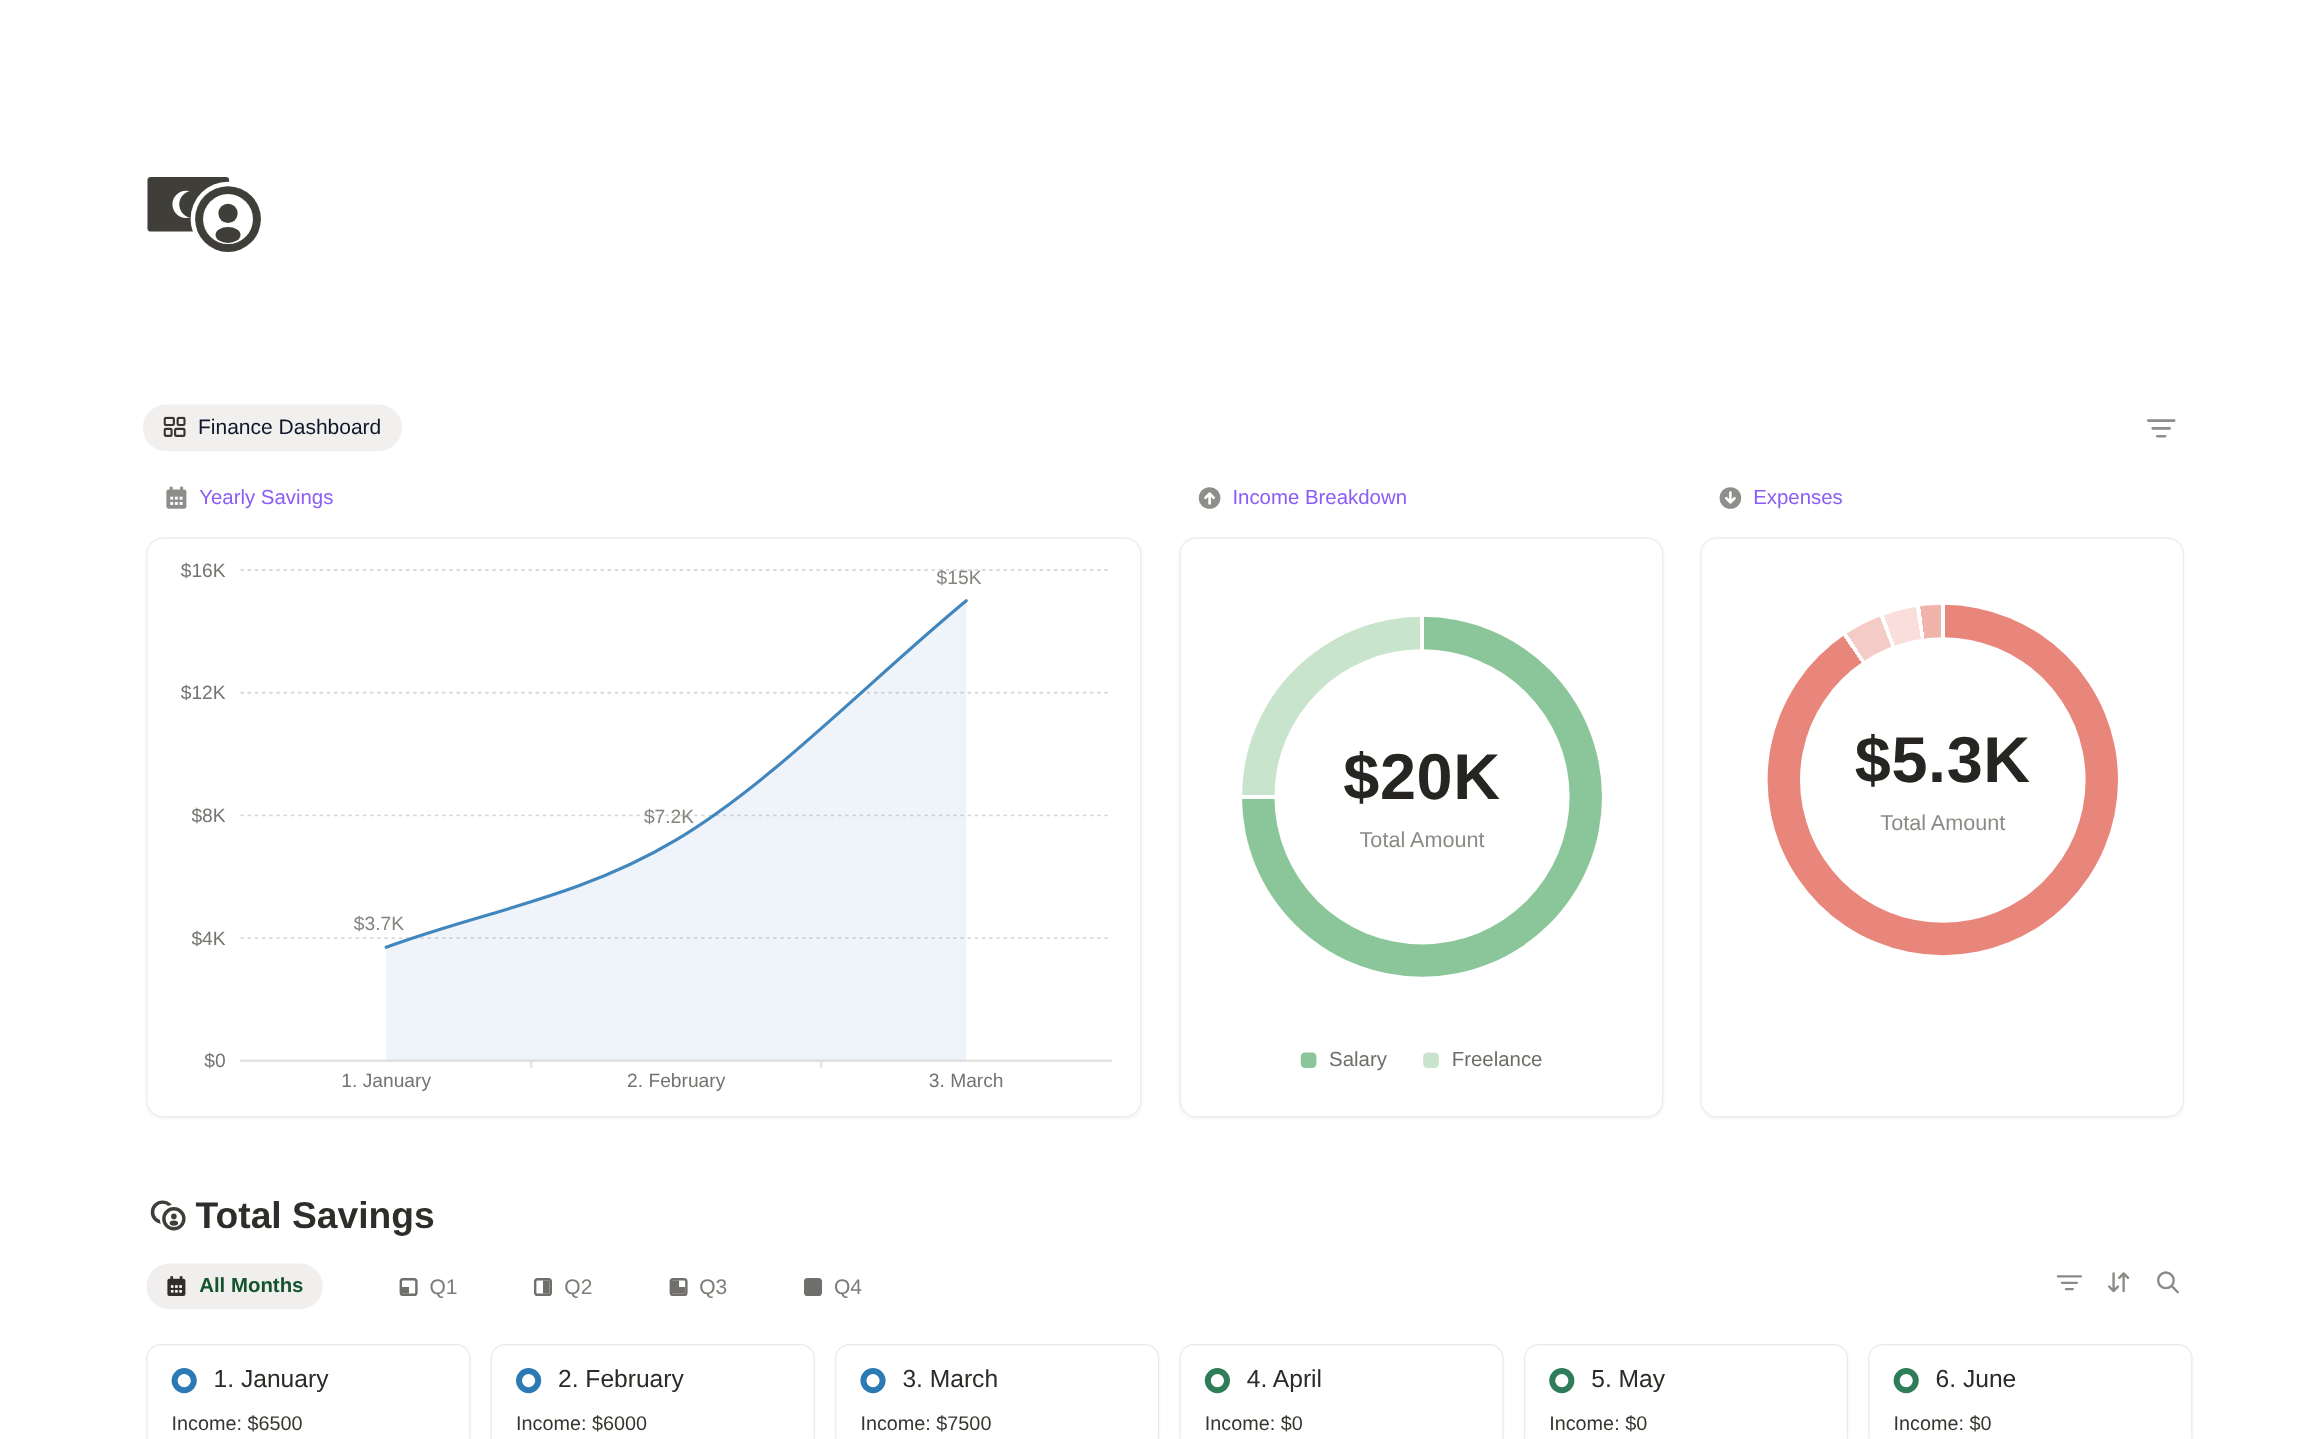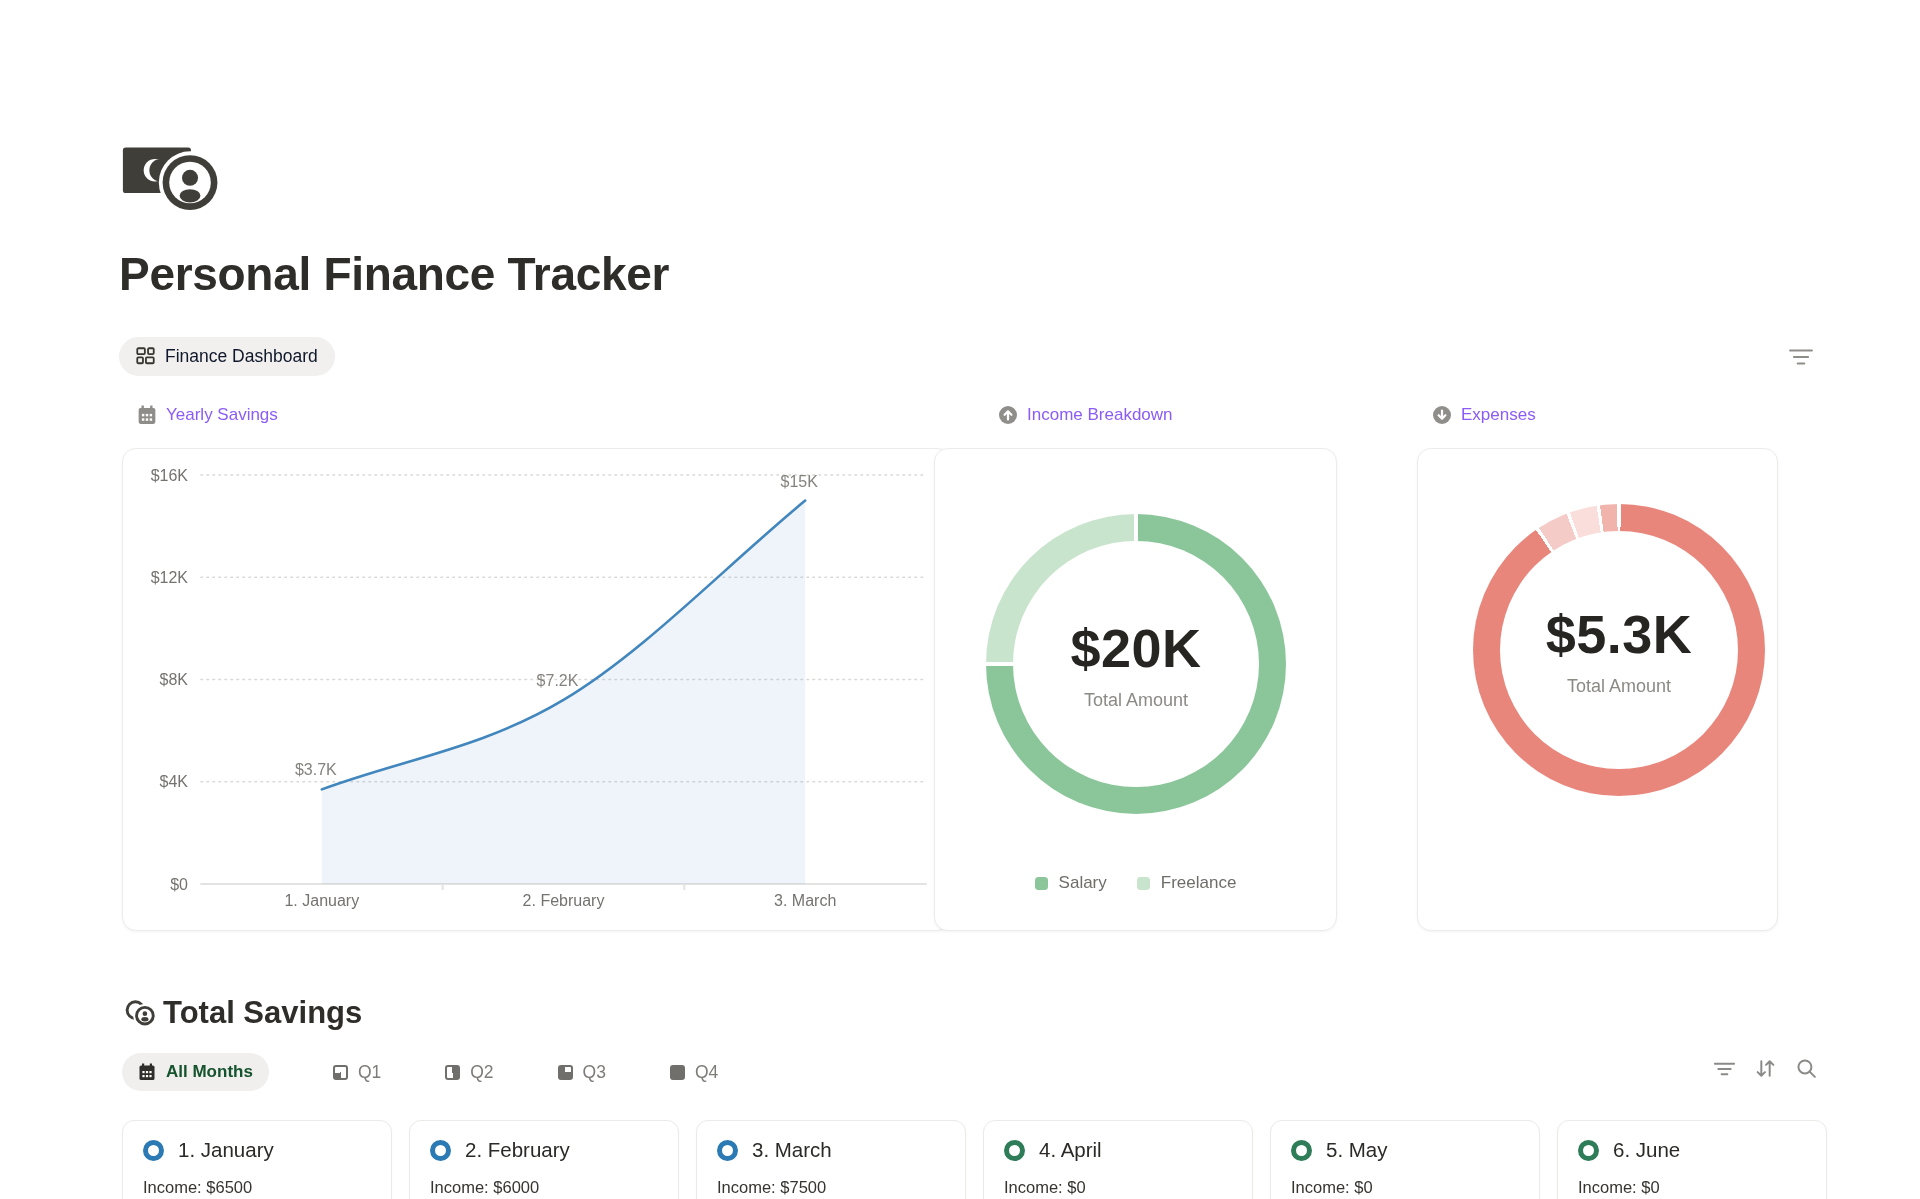--- a/index.html
+++ b/index.html
@@ -14,22 +14,22 @@
   .top-filter{position:absolute;left:1788px;top:344px;width:26px;height:26px;cursor:pointer;}
   
   .section-label{position:absolute;display:flex;align-items:center;gap:9px;font-size:17px;color:#8b5cf6;}
   #lbl-yearly{left:137px;top:405px;}
   #lbl-income{left:998px;top:405px;}
   #lbl-expenses{left:1432px;top:405px;}
   
   .card{position:absolute;background:#fff;border:1px solid #ececea;border-radius:14px;
         box-shadow:0 1px 3px rgba(0,0,0,0.05);box-sizing:border-box;}
   #card-yearly{left:122px;top:448px;width:829px;height:483px;}
-  #card-income{left:934px;top:448px;width:403px;height:483px;}
-  #card-expenses{left:1417px;top:448px;width:361px;height:483px;}
+  #card-income{left:983px;top:448px;width:403px;height:483px;}
+  #card-expenses{left:1417px;top:448px;width:403px;height:483px;}
   #ys-svg{position:absolute;left:0;top:0;}
   #ys-svg text{font-family:"Liberation Sans",sans-serif;}
   .ax{fill:#75736f;font-size:16px;}
   .ptlabel{fill:#85837e;font-size:16px;}
   
   .donut{position:absolute;}
   #donut-income{left:51px;top:65px;width:300px;height:300px;}
   #donut-expenses{left:55px;top:55px;width:292px;height:292px;}
   .ring{position:absolute;inset:0;border-radius:50%;}
   .hole{position:absolute;inset:27px;border-radius:50%;background:#fff;display:flex;flex-direction:column;
@@ -75,21 +75,20 @@
       <circle cx="36" cy="34" r="12" fill="#ffffff"></circle>
       <circle cx="42" cy="34" r="12" fill="#403e39"></circle>
       <circle cx="73" cy="47" r="33" fill="#ffffff"></circle>
       <circle cx="73" cy="47" r="29" fill="#403e39"></circle>
       <circle cx="73" cy="47" r="22" fill="#ffffff"></circle>
       <circle cx="73" cy="42" r="8.5" fill="#403e39"></circle>
       <ellipse cx="73" cy="61" rx="11" ry="7" fill="#403e39"></ellipse>
     </svg>
   </span>
 
-  <h1 class="page-title">Personal Finance Tracker</h1>
 
   <div class="view-pill">
     <span style="display:flex;">
       <svg width="19" height="19" viewBox="0 0 18 18" fill="none" stroke="#37352f" stroke-width="1.7">
         <rect x="1.2" y="1.2" width="7.2" height="5.6" rx="1"></rect>
         <rect x="11.4" y="1.2" width="5.4" height="5.6" rx="1"></rect>
         <rect x="1.2" y="9.8" width="5.4" height="5.6" rx="1"></rect>
         <rect x="9.4" y="9.8" width="7.4" height="5.6" rx="1"></rect>
       </svg>
     </span>

